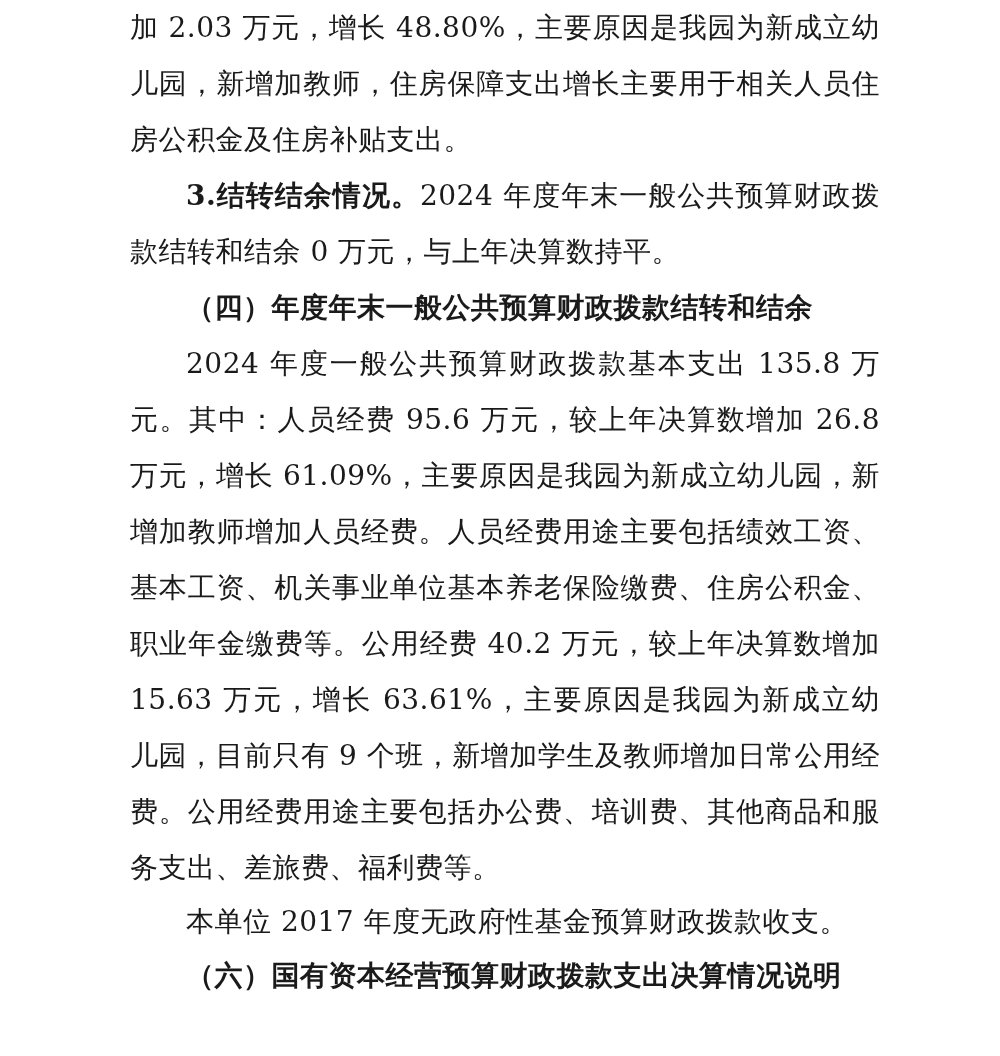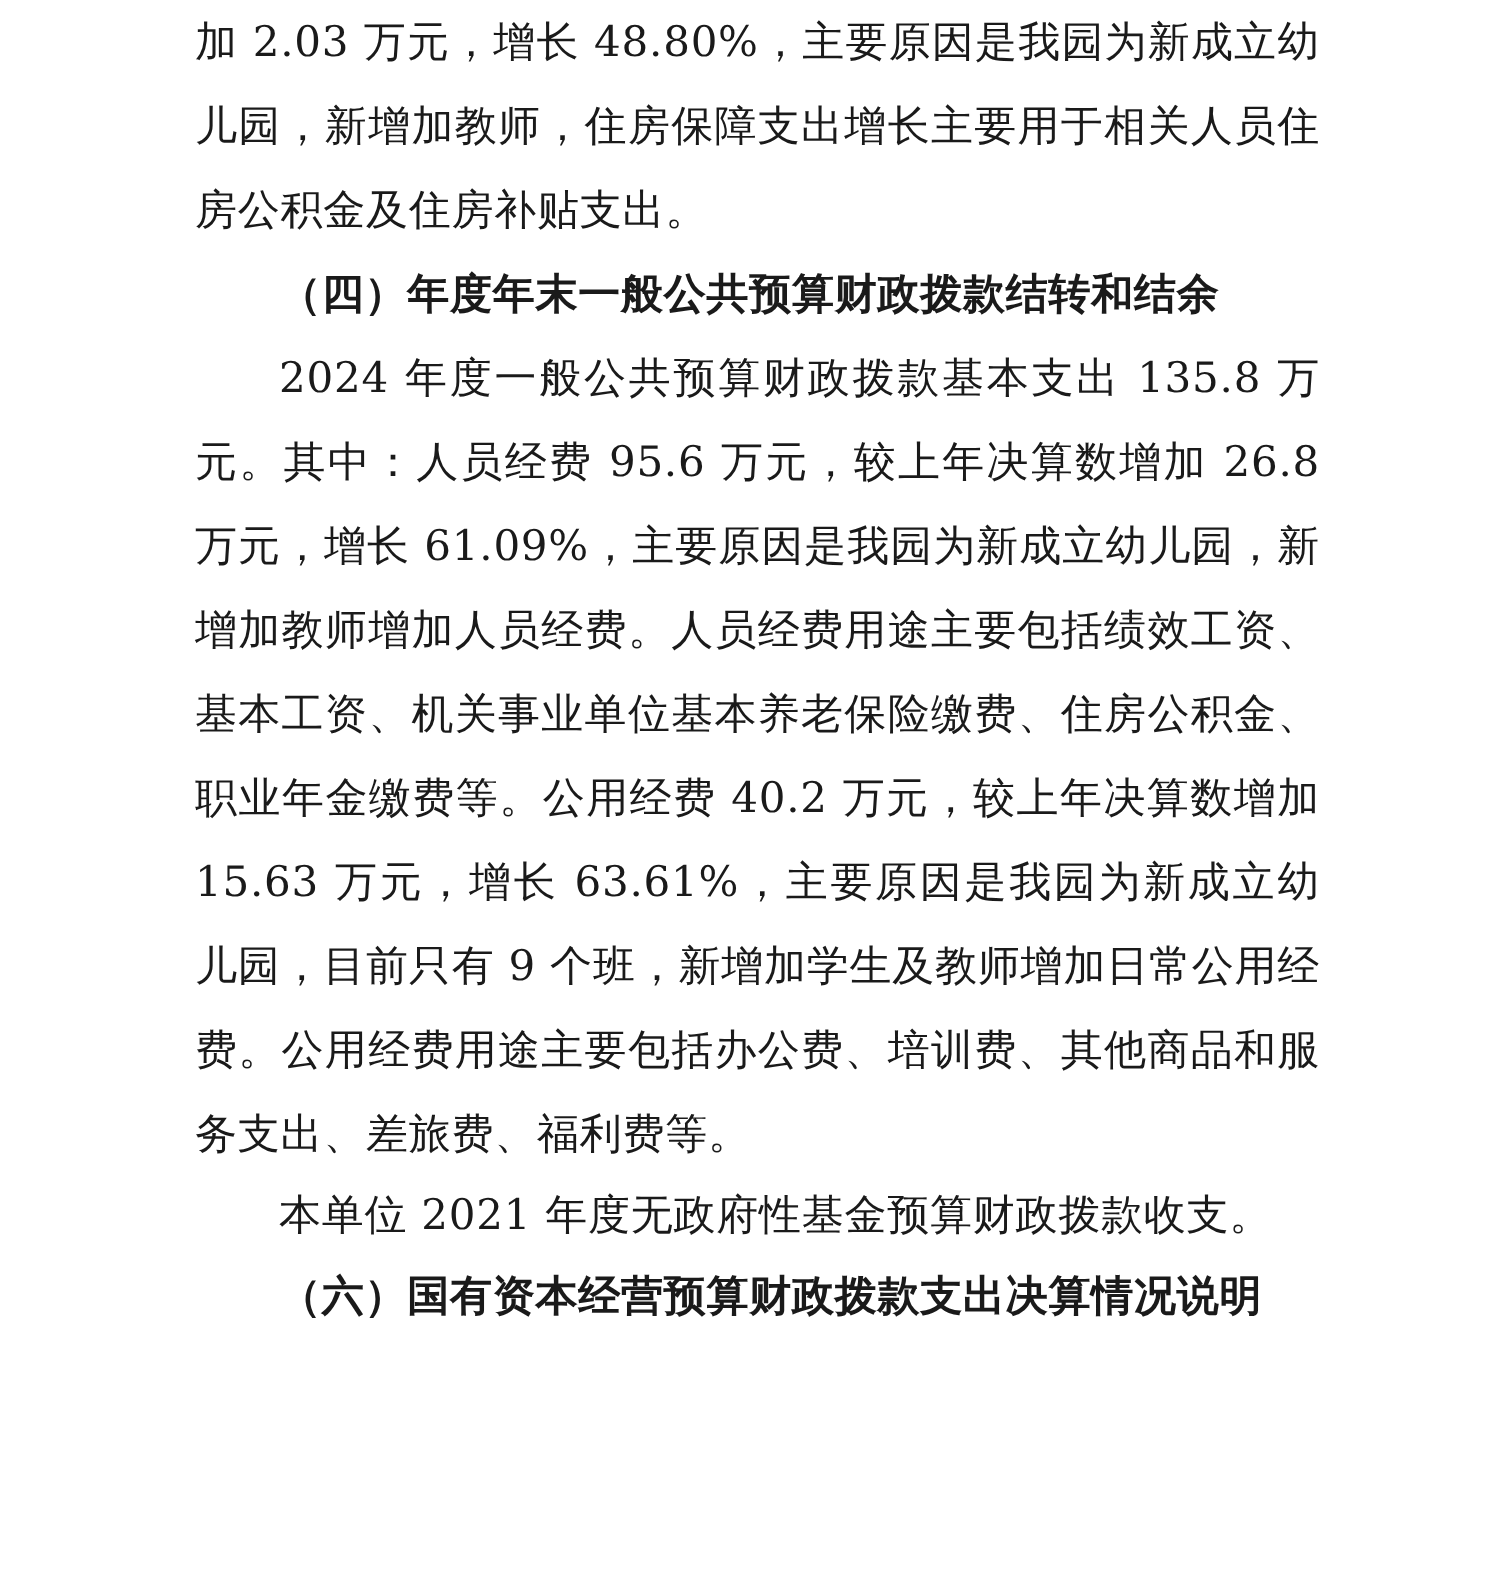--- a/index.html
+++ b/index.html
@@ -45,23 +45,24 @@
   }
   .inline-bold { font-weight: bold; }
 </style>
 </head>
 <body>
 
 <div class="page">
 
   <p class="para">加 2.03 万元，增长 48.80%，主要原因是我园为新成立幼儿园，新增加教师，住房保障支出增长主要用于相关人员住房公积金及住房补贴支出。</p>
 
+  <p class="para indent"><span class="inline-bold">3.结转结余情况。</span><span>2024 年度年末一般公共预算财政拨款结转和结余 0 万元，与上年决算数持平。</span></p>
 
   <p class="head-para">（四）年度年末一般公共预算财政拨款结转和结余</p>
 
   <p class="para indent">2024 年度一般公共预算财政拨款基本支出 135.8 万元。其中：人员经费 95.6 万元，较上年决算数增加 26.8 万元，增长 61.09%，主要原因是我园为新成立幼儿园，新增加教师增加人员经费。人员经费用途主要包括绩效工资、基本工资、机关事业单位基本养老保险缴费、住房公积金、职业年金缴费等。公用经费 40.2 万元，较上年决算数增加 15.63 万元，增长 63.61%，主要原因是我园为新成立幼儿园，目前只有 9 个班，新增加学生及教师增加日常公用经费。公用经费用途主要包括办公费、培训费、其他商品和服务支出、差旅费、福利费等。</p>
 
 
-  <p class="para indent tight">本单位 2021 年度无政府性基金预算财政拨款收支。</p>
+  <p class="para indent tight">本单位 2017 年度无政府性基金预算财政拨款收支。</p>
 
   <p class="head-para">（六）国有资本经营预算财政拨款支出决算情况说明</p>
 
 </div>
 
 </body></html>

